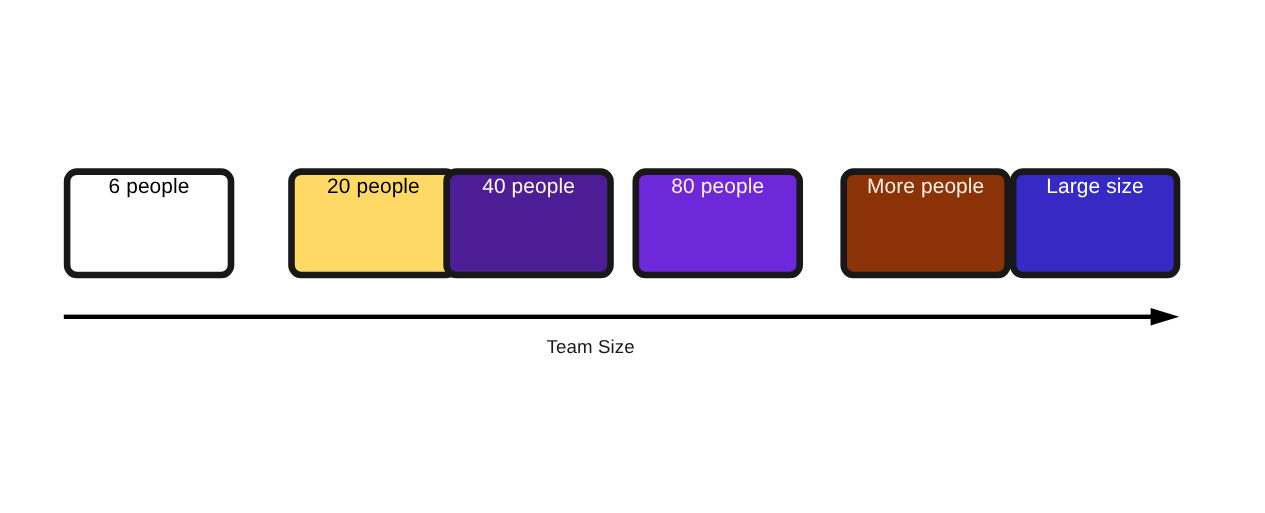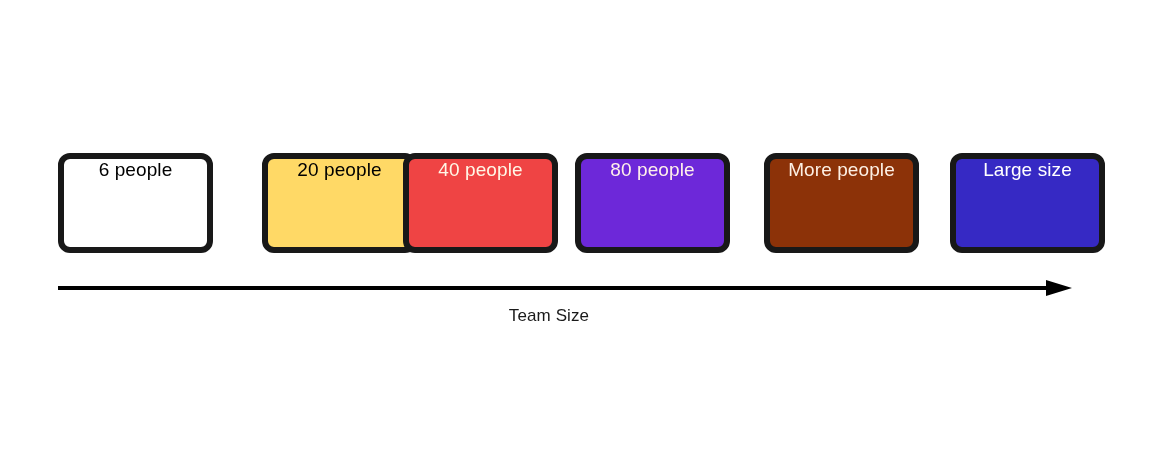--- a/index.html
+++ b/index.html
@@ -46,21 +46,21 @@
     line-height: 22px;
     letter-spacing: 0.1px;
     white-space: nowrap;
   }
 
   .stage-0 { left: 0px;   }
   .stage-1 { left: 173px; margin-left: 31px; }
   .stage-2 { left: 345px; }
   .stage-3 { left: 517px; }
   .stage-4 { left: 706px; }
-  .stage-5 { left: 860px; margin-left: 32px; }
+  .stage-5 { left: 860px; }
 
   
   #axis-arrow {
     position: absolute;
     left: 58px;
     top: 274px;
     width: 1016px;
     height: 28px;
   }
   #axis-line {
@@ -78,21 +78,21 @@
     width: 0;
     height: 0;
     border-top: 8px solid transparent;
     border-bottom: 8px solid transparent;
     border-left: 26px solid #000000;
   }
 
   
   #axis-caption {
     position: absolute;
-    left: 16px;
+    left: 4px;
     top: 306px;
     width: 1066px;
     text-align: center;
     font-family: "Liberation Sans", sans-serif;
     font-size: 17px;
     color: #1a1a1a;
     letter-spacing: 0.1px;
   }
 </style>
 </head>
@@ -103,21 +103,21 @@
   <div id="stage-row">
 
     <div class="stage-box stage-0" style="background: rgb(255, 255, 255); border-color: rgb(24, 24, 24);">
       <span class="stage-box-label" style="color: rgb(0, 0, 0);">6 people</span>
     </div>
 
     <div class="stage-box stage-1" style="background: rgb(255, 217, 102); border-color: rgb(24, 24, 24);">
       <span class="stage-box-label" style="color: rgb(0, 0, 0);">20 people</span>
     </div>
 
-    <div class="stage-box stage-2" style="background: #ef4444; border-color: rgb(24, 24, 24);">
+    <div class="stage-box stage-2" style="background: #4c1d95; border-color: rgb(24, 24, 24);">
       <span class="stage-box-label" style="color: rgb(255, 247, 230);">40 people</span>
     </div>
 
     <div class="stage-box stage-3" style="background: #6d28d9; border-color: rgb(24, 24, 24);">
       <span class="stage-box-label" style="color: rgb(255, 240, 234);">80 people</span>
     </div>
 
     <div class="stage-box stage-4" style="background: rgb(140, 50, 8); border-color: rgb(24, 24, 24);">
       <span class="stage-box-label" style="color: rgb(253, 240, 228);">More people</span>
     </div>

